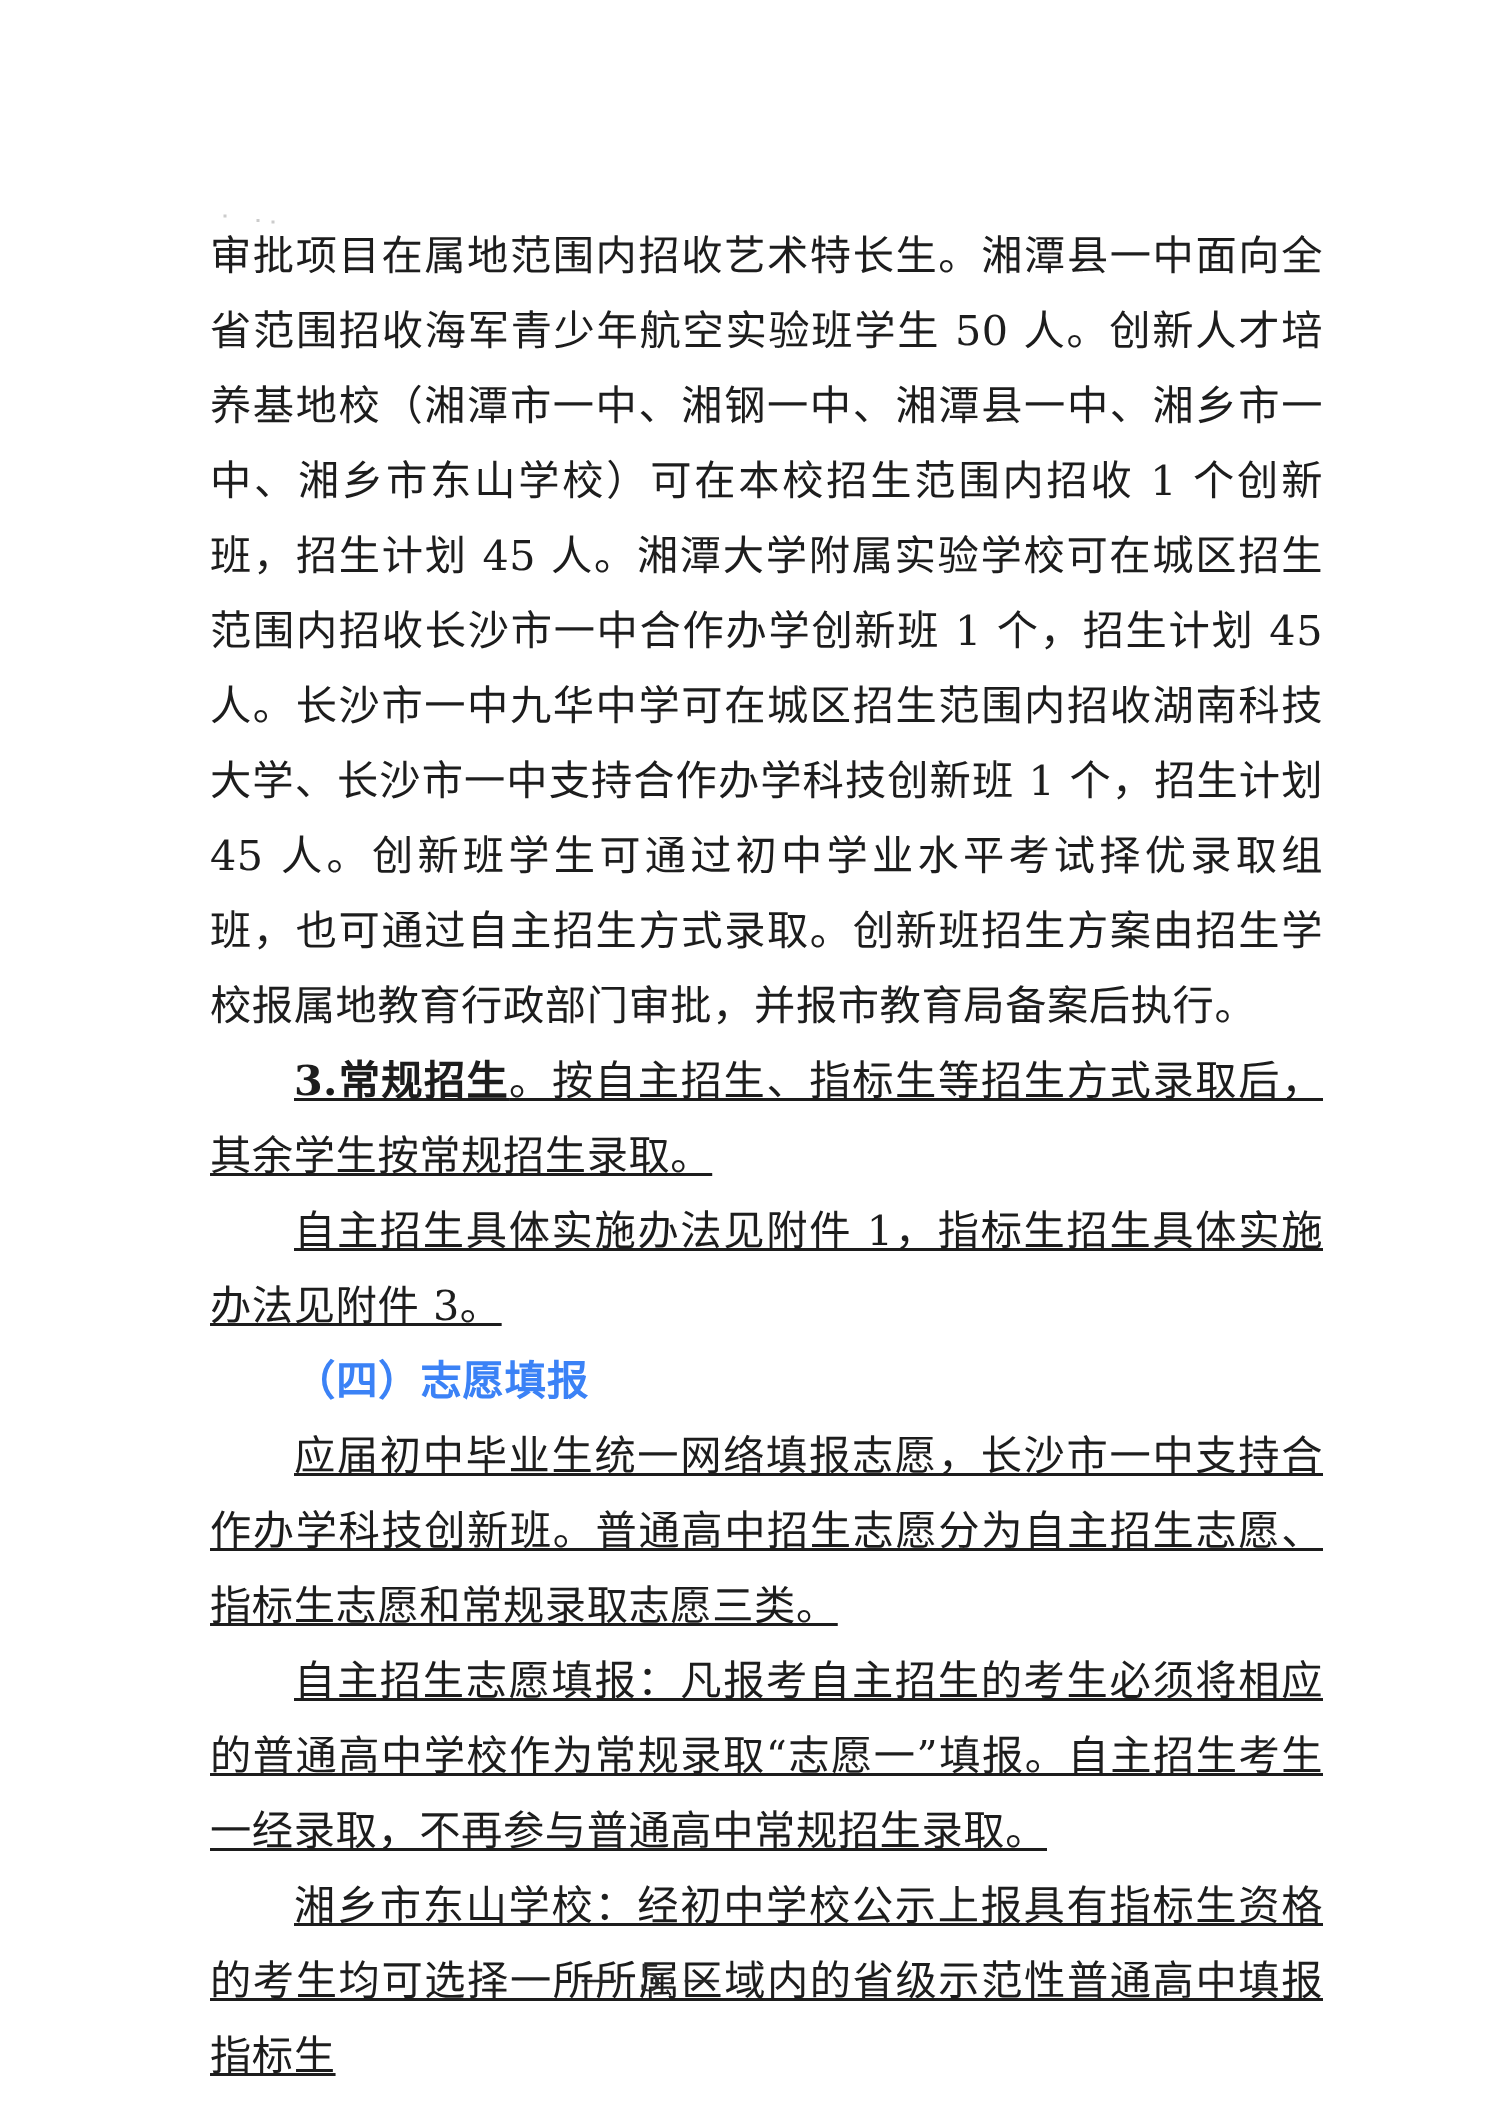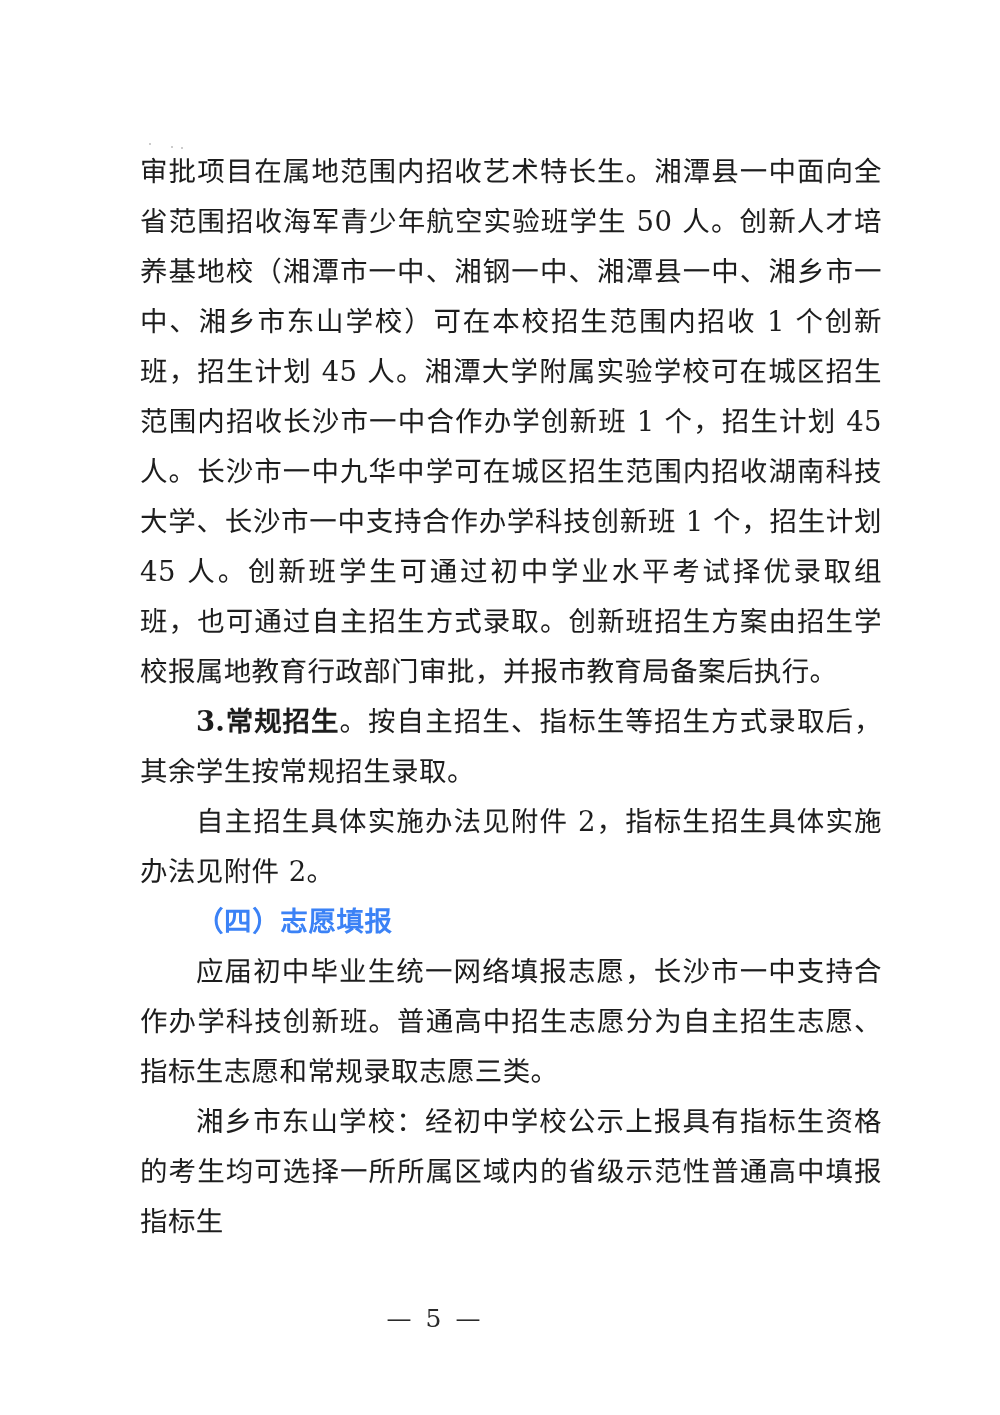--- a/index.html
+++ b/index.html
@@ -34,20 +34,21 @@
     letter-spacing: 0.4px;
     text-align: justify;
     text-justify: inter-character;
     text-align-last: left;
     word-break: break-all;
     color: #1d1d1d;
   }
 
   .para.indent {
     text-indent: 56px;
+    text-decoration: underline;
   }
 
   
   .b {
     font-weight: 700;
     letter-spacing: 0.2px;
   }
 
   
   .heading {
@@ -92,26 +93,27 @@
 <body>
 
 <div id="page">
 
   <div id="content">
 
     <p class="para">审批项目在属地范围内招收艺术特长生。湘潭县一中面向全省范围招收海军青少年航空实验班学生 50 人。创新人才培养基地校（湘潭市一中、湘钢一中、湘潭县一中、湘乡市一中、湘乡市东山学校）可在本校招生范围内招收 1 个创新班，招生计划 45 人。湘潭大学附属实验学校可在城区招生范围内招收长沙市一中合作办学创新班 1 个，招生计划 45 人。长沙市一中九华中学可在城区招生范围内招收湖南科技大学、长沙市一中支持合作办学科技创新班 1 个，招生计划 45 人。创新班学生可通过初中学业水平考试择优录取组班，也可通过自主招生方式录取。创新班招生方案由招生学校报属地教育行政部门审批，并报市教育局备案后执行。</p>
 
     <p class="para indent"><span class="b">3.常规招生</span><span>。按自主招生、指标生等招生方式录取后，其余学生按常规招生录取。</span></p>
 
-    <p class="para indent">自主招生具体实施办法见附件 2，指标生招生具体实施办法见附件 2。</p>
+    <p class="para indent">自主招生具体实施办法见附件 1，指标生招生具体实施办法见附件 3。</p>
 
     <p class="heading">（四）志愿填报</p>
 
     <p class="para indent">应届初中毕业生统一网络填报志愿，长沙市一中支持合作办学科技创新班。普通高中招生志愿分为自主招生志愿、指标生志愿和常规录取志愿三类。</p>
 
+    <p class="para indent">自主招生志愿填报：凡报考自主招生的考生必须将相应的普通高中学校作为常规录取“志愿一”填报。自主招生考生一经录取，不再参与普通高中常规招生录取。</p>
 
     <p class="para indent">湘乡市东山学校：经初中学校公示上报具有指标生资格的考生均可选择一所所属区域内的省级示范性普通高中填报指标生</p>
 
   </div>
 
   <div id="footer">
     <span class="pageno">— 5 —</span>
   </div>
 
   <span class="speckle" style="left:149px;top:143px;"></span>

